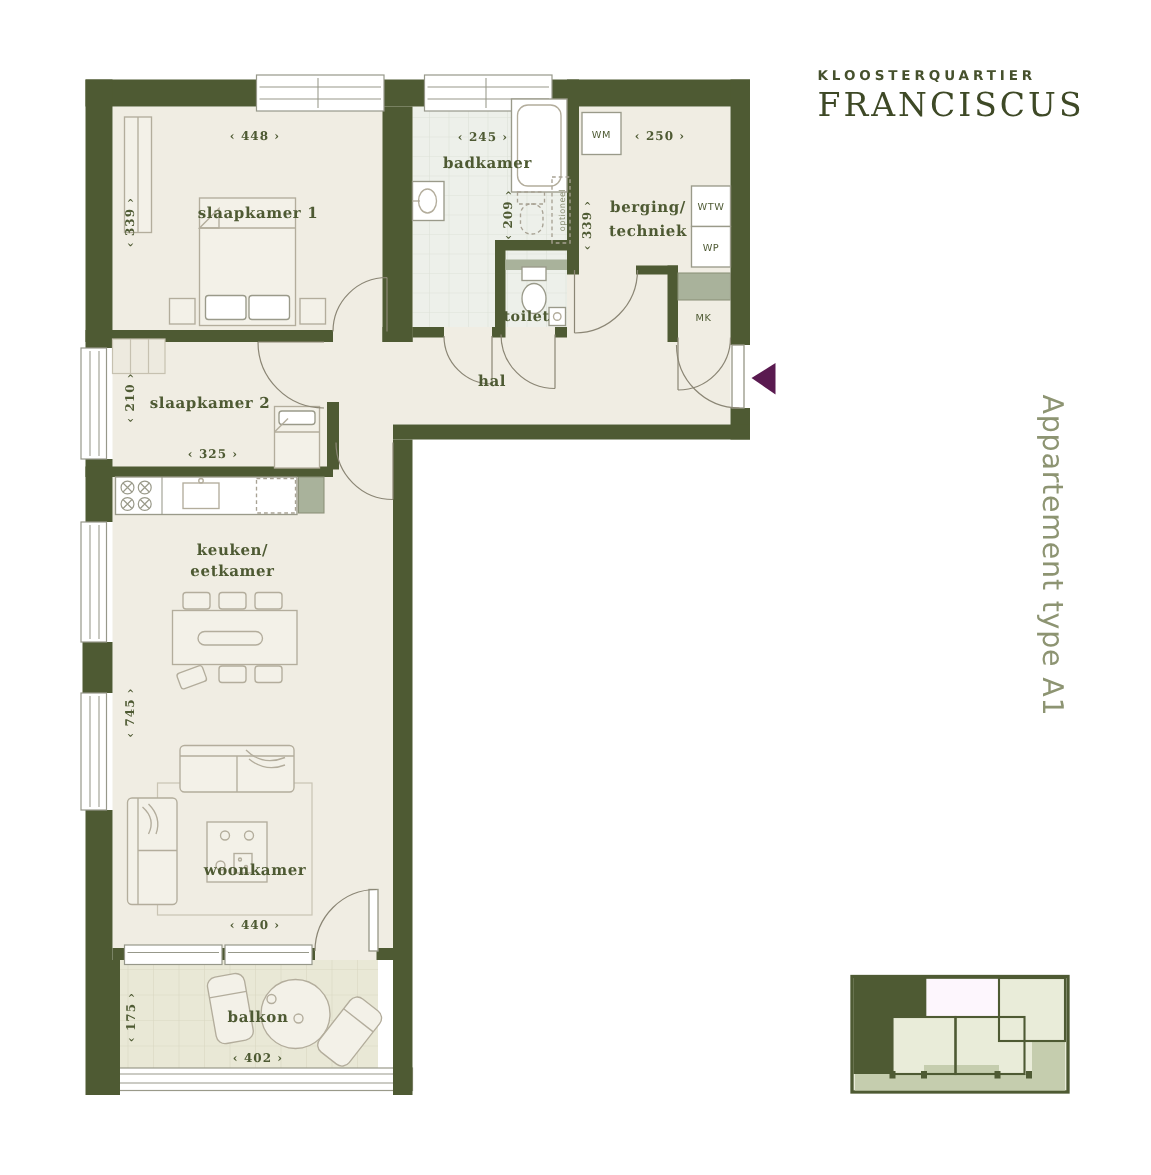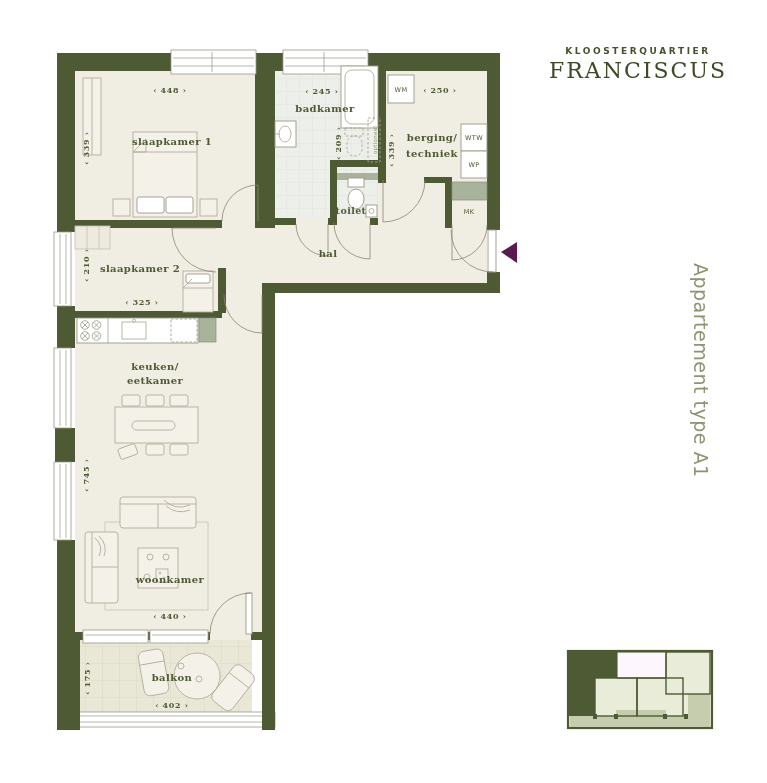--- a/index.html
+++ b/index.html
@@ -13,21 +13,21 @@
   .tech{font-family:"DejaVu Sans",sans-serif;font-size:6.5px;fill:#4e5a33;letter-spacing:.4px;}
   .opt{font-family:"DejaVu Sans",sans-serif;font-size:5.5px;fill:#8a8f74;letter-spacing:.3px;}
   .wall{fill:#4e5a33;}
   .furn{fill:#f3f1e8;stroke:#b3ad9c;stroke-width:.9;}
   .furnln{fill:none;stroke:#b3ad9c;stroke-width:.9;}
   .san{fill:#ffffff;stroke:#9a9a8a;stroke-width:.9;}
   .dash{fill:none;stroke:#a8a294;stroke-width:.9;stroke-dasharray:2.5 2;}
   .arc{fill:none;stroke:#8b8675;stroke-width:.8;}
   .win{fill:#ffffff;stroke:#97988a;stroke-width:.8;}
   .winln{stroke:#97988a;stroke-width:.7;}
-  .brand{position:absolute;left:545px;top:46px;width:186px;text-align:center;}
+  .brand{position:absolute;left:545px;top:46px;width:186px;text-align:left;}
   .brand .kicker{font-family:"DejaVu Sans",sans-serif;font-size:9px;font-weight:700;
                  letter-spacing:2.6px;color:#46512d;}
   .brand .name{font-family:"DejaVu Serif",serif;font-size:22px;font-weight:400;
                letter-spacing:2px;color:#3e4926;margin-top:2px;}
   .side-label{position:absolute;left:712px;top:263px;transform:rotate(90deg);
               transform-origin:0 0;white-space:nowrap;font-family:"DejaVu Sans",sans-serif;
               font-size:19px;color:#8d9472;letter-spacing:.5px;}
 </style>
 </head>
 <body>

